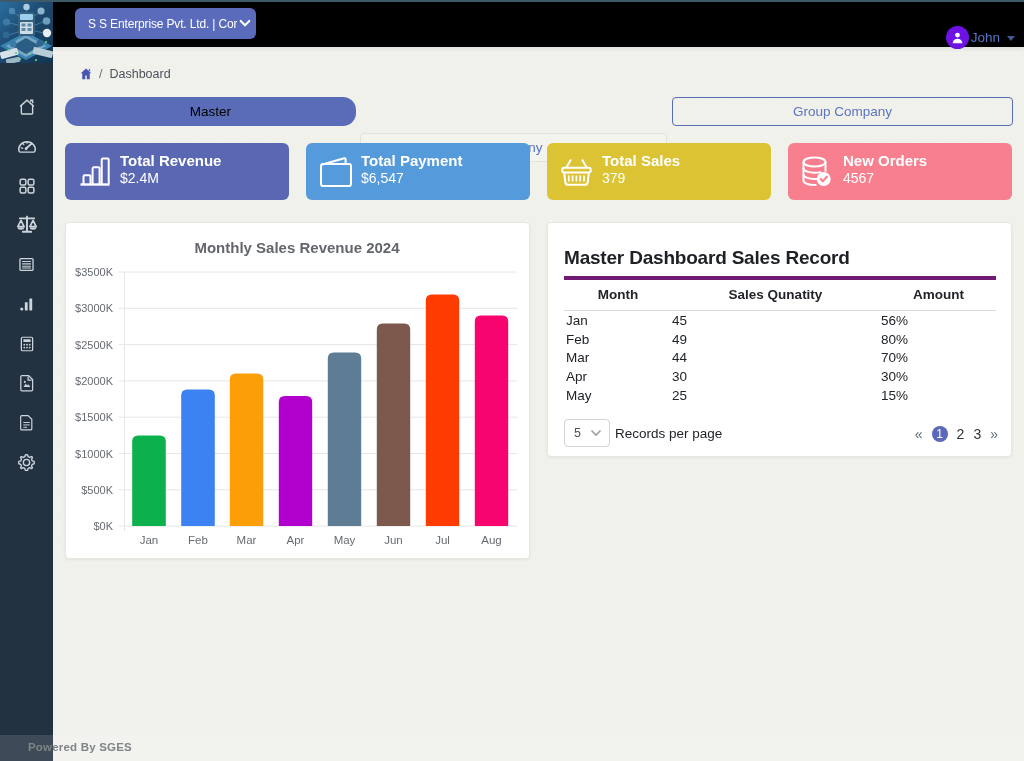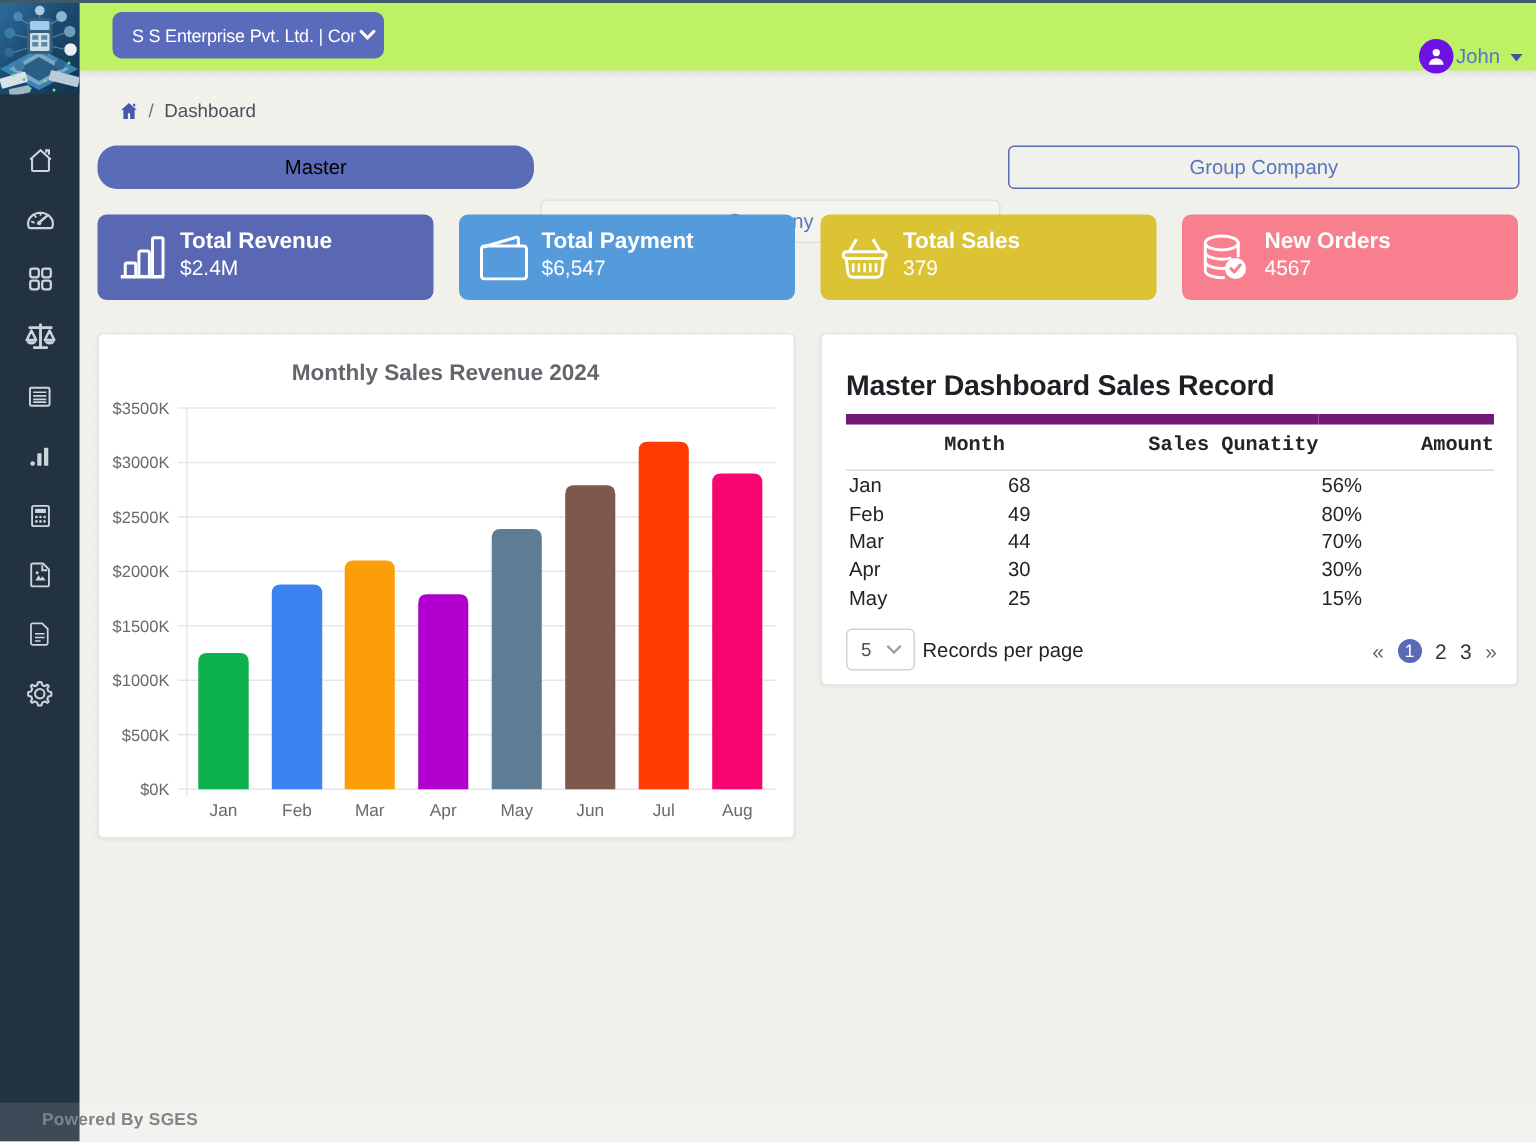--- a/index.html
+++ b/index.html
@@ -3,21 +3,21 @@
 <meta charset="utf-8">
 <style>
 * { margin:0; padding:0; box-sizing:border-box; }
 html,body { width:1024px; height:761px; overflow:hidden; font-family:"Liberation Sans", sans-serif; }
 body { background:#f1f1ec; position:relative; }
 .topline { position:absolute; left:0; top:0; width:1024px; height:2px; background:#3d5a68; z-index:60; }
 .sidebar { position:absolute; left:0; top:0; width:53px; height:761px; background:#233240; z-index:40; }
 .logo { position:absolute; left:0; top:2px; width:53px; height:61px; }
 .sideicons { position:absolute; left:0; top:87px; width:53px; }
 .sideicons .ic { width:53px; height:39.5px; display:flex; align-items:center; justify-content:center; color:#cdd5dc; }
-.topbar { position:absolute; left:53px; top:2px; width:971px; height:45px; background:#bef264; z-index:30; box-shadow:0 2px 4px rgba(0,0,0,0.08); }
+.topbar { position:absolute; left:53px; top:2px; width:971px; height:45px; background:#000000; z-index:30; box-shadow:0 2px 4px rgba(0,0,0,0.08); }
 .cosel { position:absolute; left:22px; top:6px; width:181px; height:31px; background:#5a6bbc; border-radius:6px; color:#fff; font-size:12px; letter-spacing:-0.15px; display:flex; align-items:center; padding-left:13px; white-space:nowrap; }
 .cosel-t { display:block; max-width:152px; overflow:hidden; }
 .cosel .chev { position:absolute; right:5px; top:11px; }
 .userbox { position:absolute; right:9px; top:24px; display:flex; align-items:center; }
 .avatar { width:23px; height:23px; border-radius:50%; background:#6d12e3; display:flex; align-items:center; justify-content:center; }
 .uname { color:#5576c7; font-size:13.5px; margin-left:2px; }
 .ucaret { width:0; height:0; border-left:4px solid transparent; border-right:4px solid transparent; border-top:5px solid #3f5796; margin-left:7px; margin-top:2px; }
 .content { position:absolute; left:53px; top:47px; width:971px; height:688px;
   background-color:#f1f1ec;
   background-image:radial-gradient(#f5f5f0 1px, transparent 1.1px);
@@ -36,21 +36,21 @@
 .card .ct { position:absolute; left:55px; top:9px; font-size:15px; font-weight:bold; }
 .card .cv { position:absolute; left:55px; top:27px; font-size:14px; }
 .card1 { background:#5a68b4; }
 .card2 { background:#559bdb; }
 .card3 { background:#dcc334; }
 .card4 { background:#f87f8e; }
 .chartcard { position:absolute; left:12px; top:175px; width:465px; height:337px; background:#fff; border:1px solid #e7e7e2; border-radius:4px; box-shadow:0 1px 3px rgba(0,0,0,0.06); }
 .tablecard { position:absolute; left:494px; top:175px; width:465px; height:235px; background:#fff; border:1px solid #e7e7e2; border-radius:4px; box-shadow:0 1px 3px rgba(0,0,0,0.06); }
 .tc-title { position:absolute; left:16px; top:24px; font-size:19px; letter-spacing:-0.2px; font-weight:bold; color:#1d2126; }
 .tc-table { position:absolute; left:16px; top:53px; width:432px; border-collapse:collapse; font-size:13.5px; color:#212529; }
-.tc-table th { text-align:right; font-weight:bold; padding:7px 0 8px 2px; border-top:7px solid #701a75; border-bottom:1px solid #d8dbde;font-family:Liberation Mono, monospace; }
+.tc-table th { text-align:center; font-weight:bold; padding:7px 0 8px 2px; border-top:4px solid #701a75; border-bottom:1px solid #d8dbde; }
 .tc-table td { padding:1.9px 0 1.9px 2px; }
 .tc-table .c1 { width:106px; }
 .tc-table .c2 { width:209px; }
 .tc-foot { position:absolute; left:16px; top:196px; width:432px; display:flex; align-items:center; }
 .selbox { width:46px; height:28px; border:1px solid #ced4da; border-radius:4px; background:#fff; color:#495057; font-size:12.5px; display:flex; align-items:center; padding-left:9px; position:relative; }
 .rpp { margin-left:5px; font-size:13.5px; color:#212529; }
 .pager { position:absolute; right:-2px; top:7px; display:flex; align-items:center; font-size:14px; color:#333; }
 .pager .pg { margin-left:9px; }
 .pager .arr { color:#5f6b7a; font-size:14px; }
 .pg1 { width:16px; height:16px; background:#5a68b8; color:#fff; border-radius:50%; display:flex; align-items:center; justify-content:center; font-size:12px; }
@@ -328,21 +328,21 @@
     <div class="tc-title">Master Dashboard Sales Record</div>
     <table class="tc-table">
       <tbody>
           <tr>
             <th class="c1">Month</th>
             <th class="c2">Sales Qunatity</th>
             <th>Amount</th>
           </tr>
       <tr>
             <td>Jan</td>
-            <td>68</td>
+            <td>45</td>
             <td>56%</td>
           </tr>
       <tr>
             <td>Feb</td>
             <td>49</td>
             <td>80%</td>
           </tr>
       <tr>
             <td>Mar</td>
             <td>44</td>

